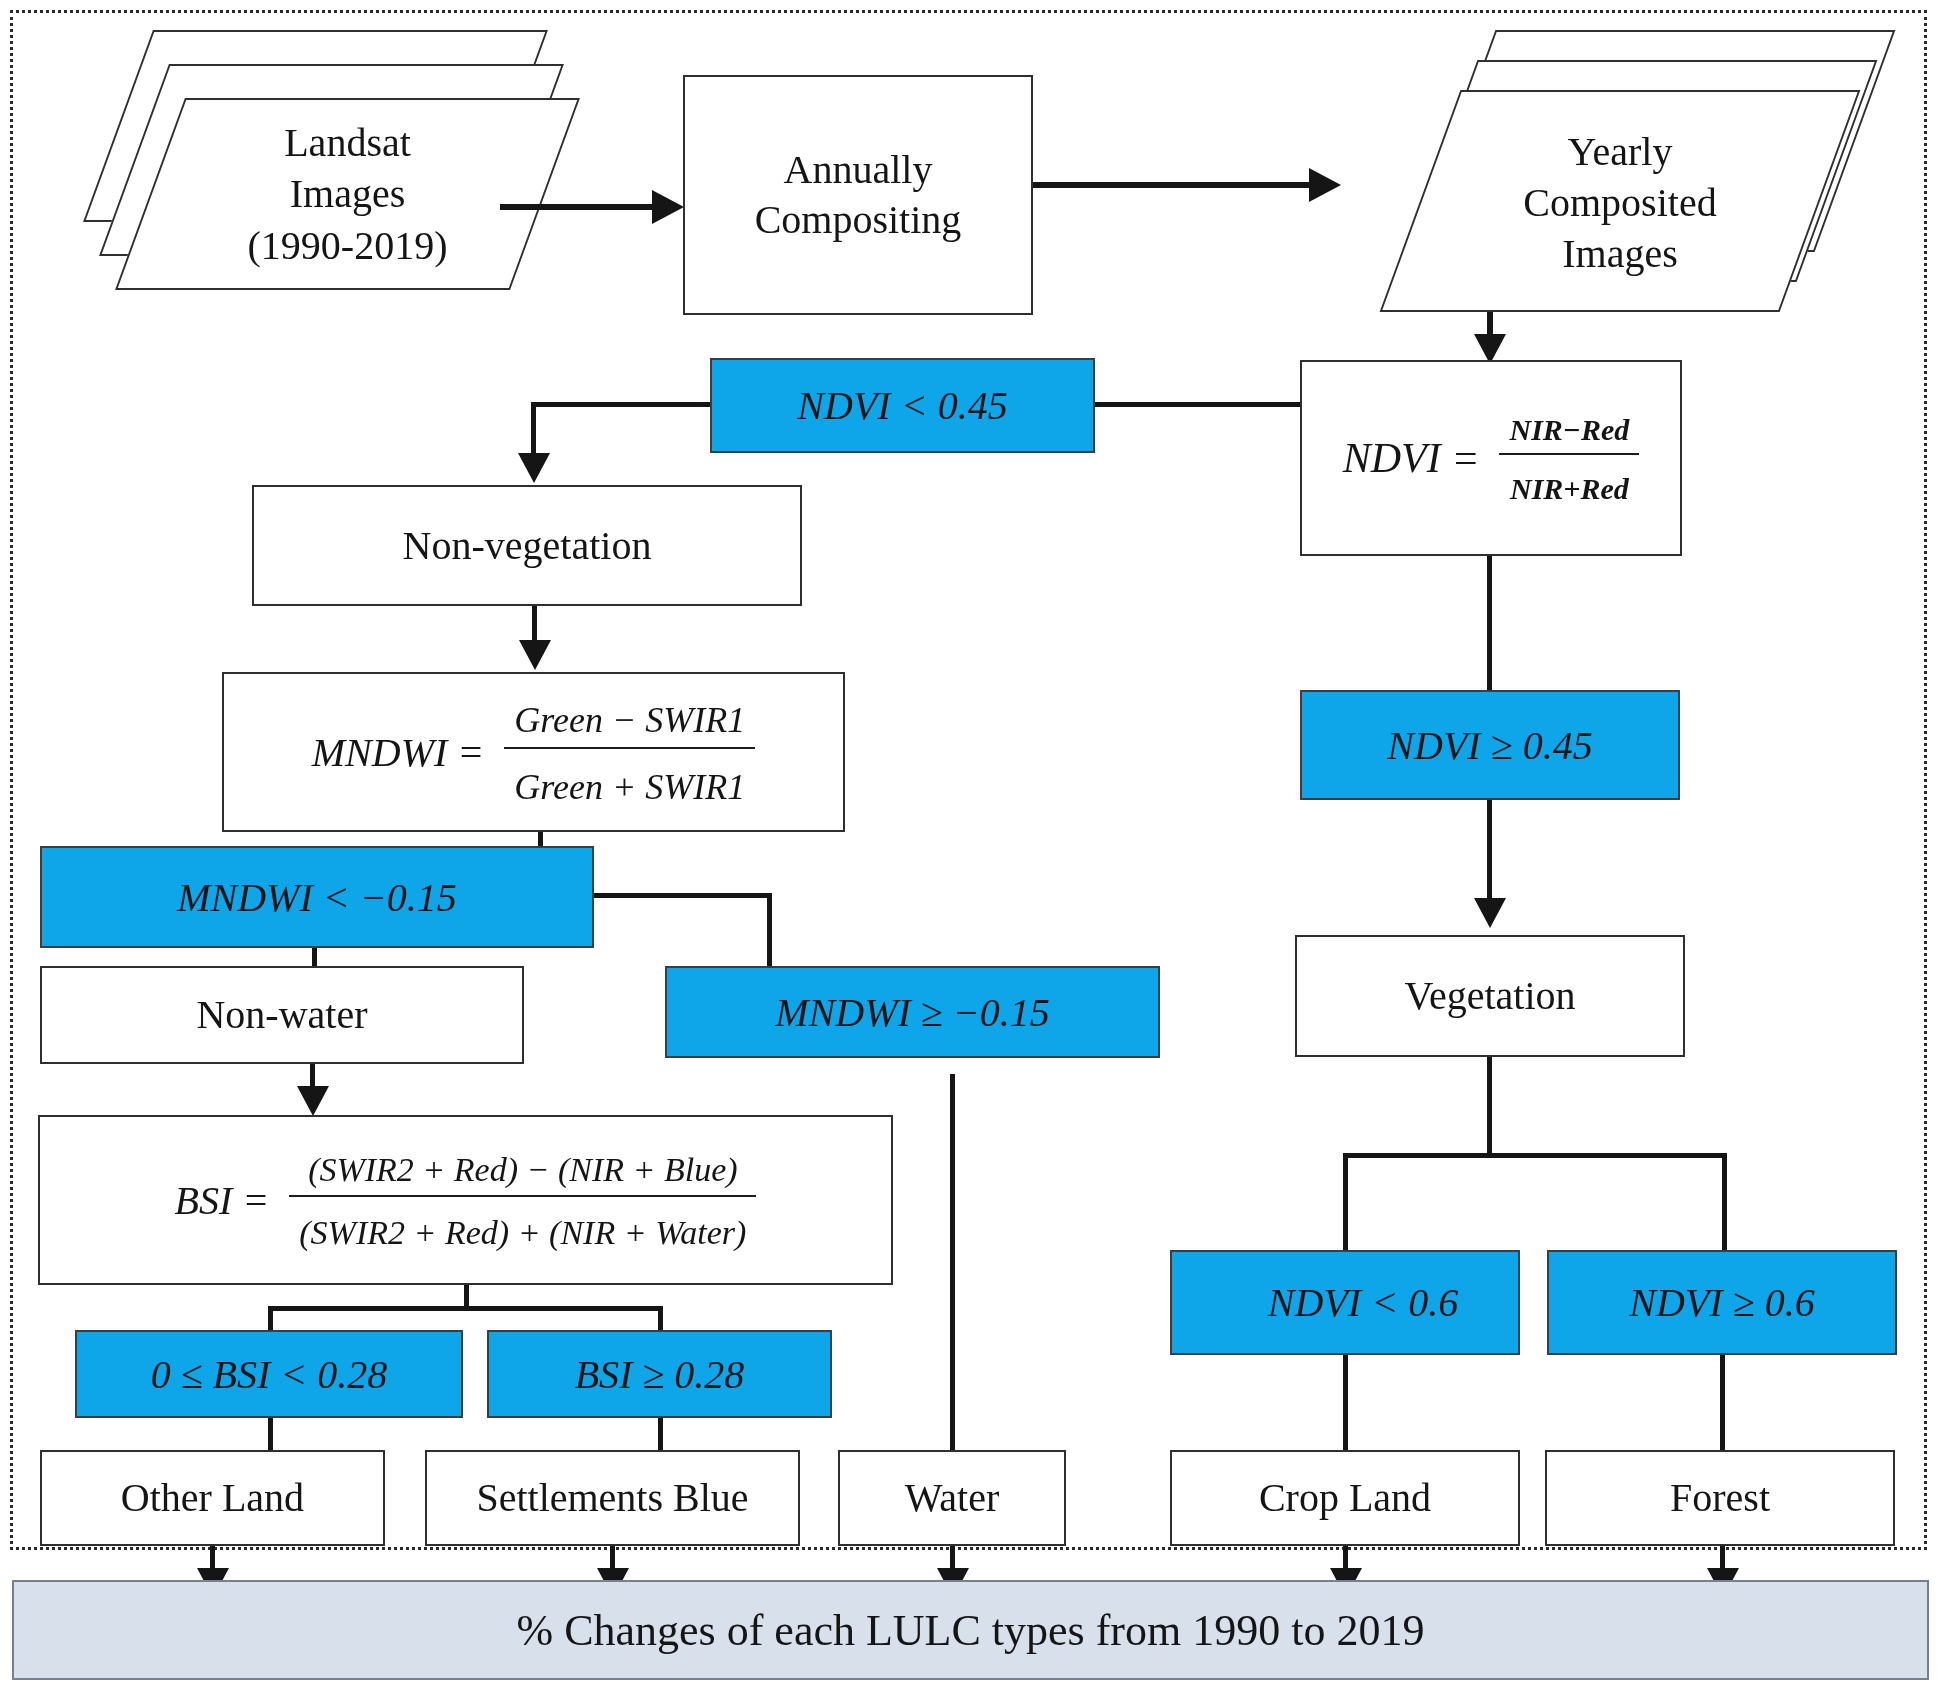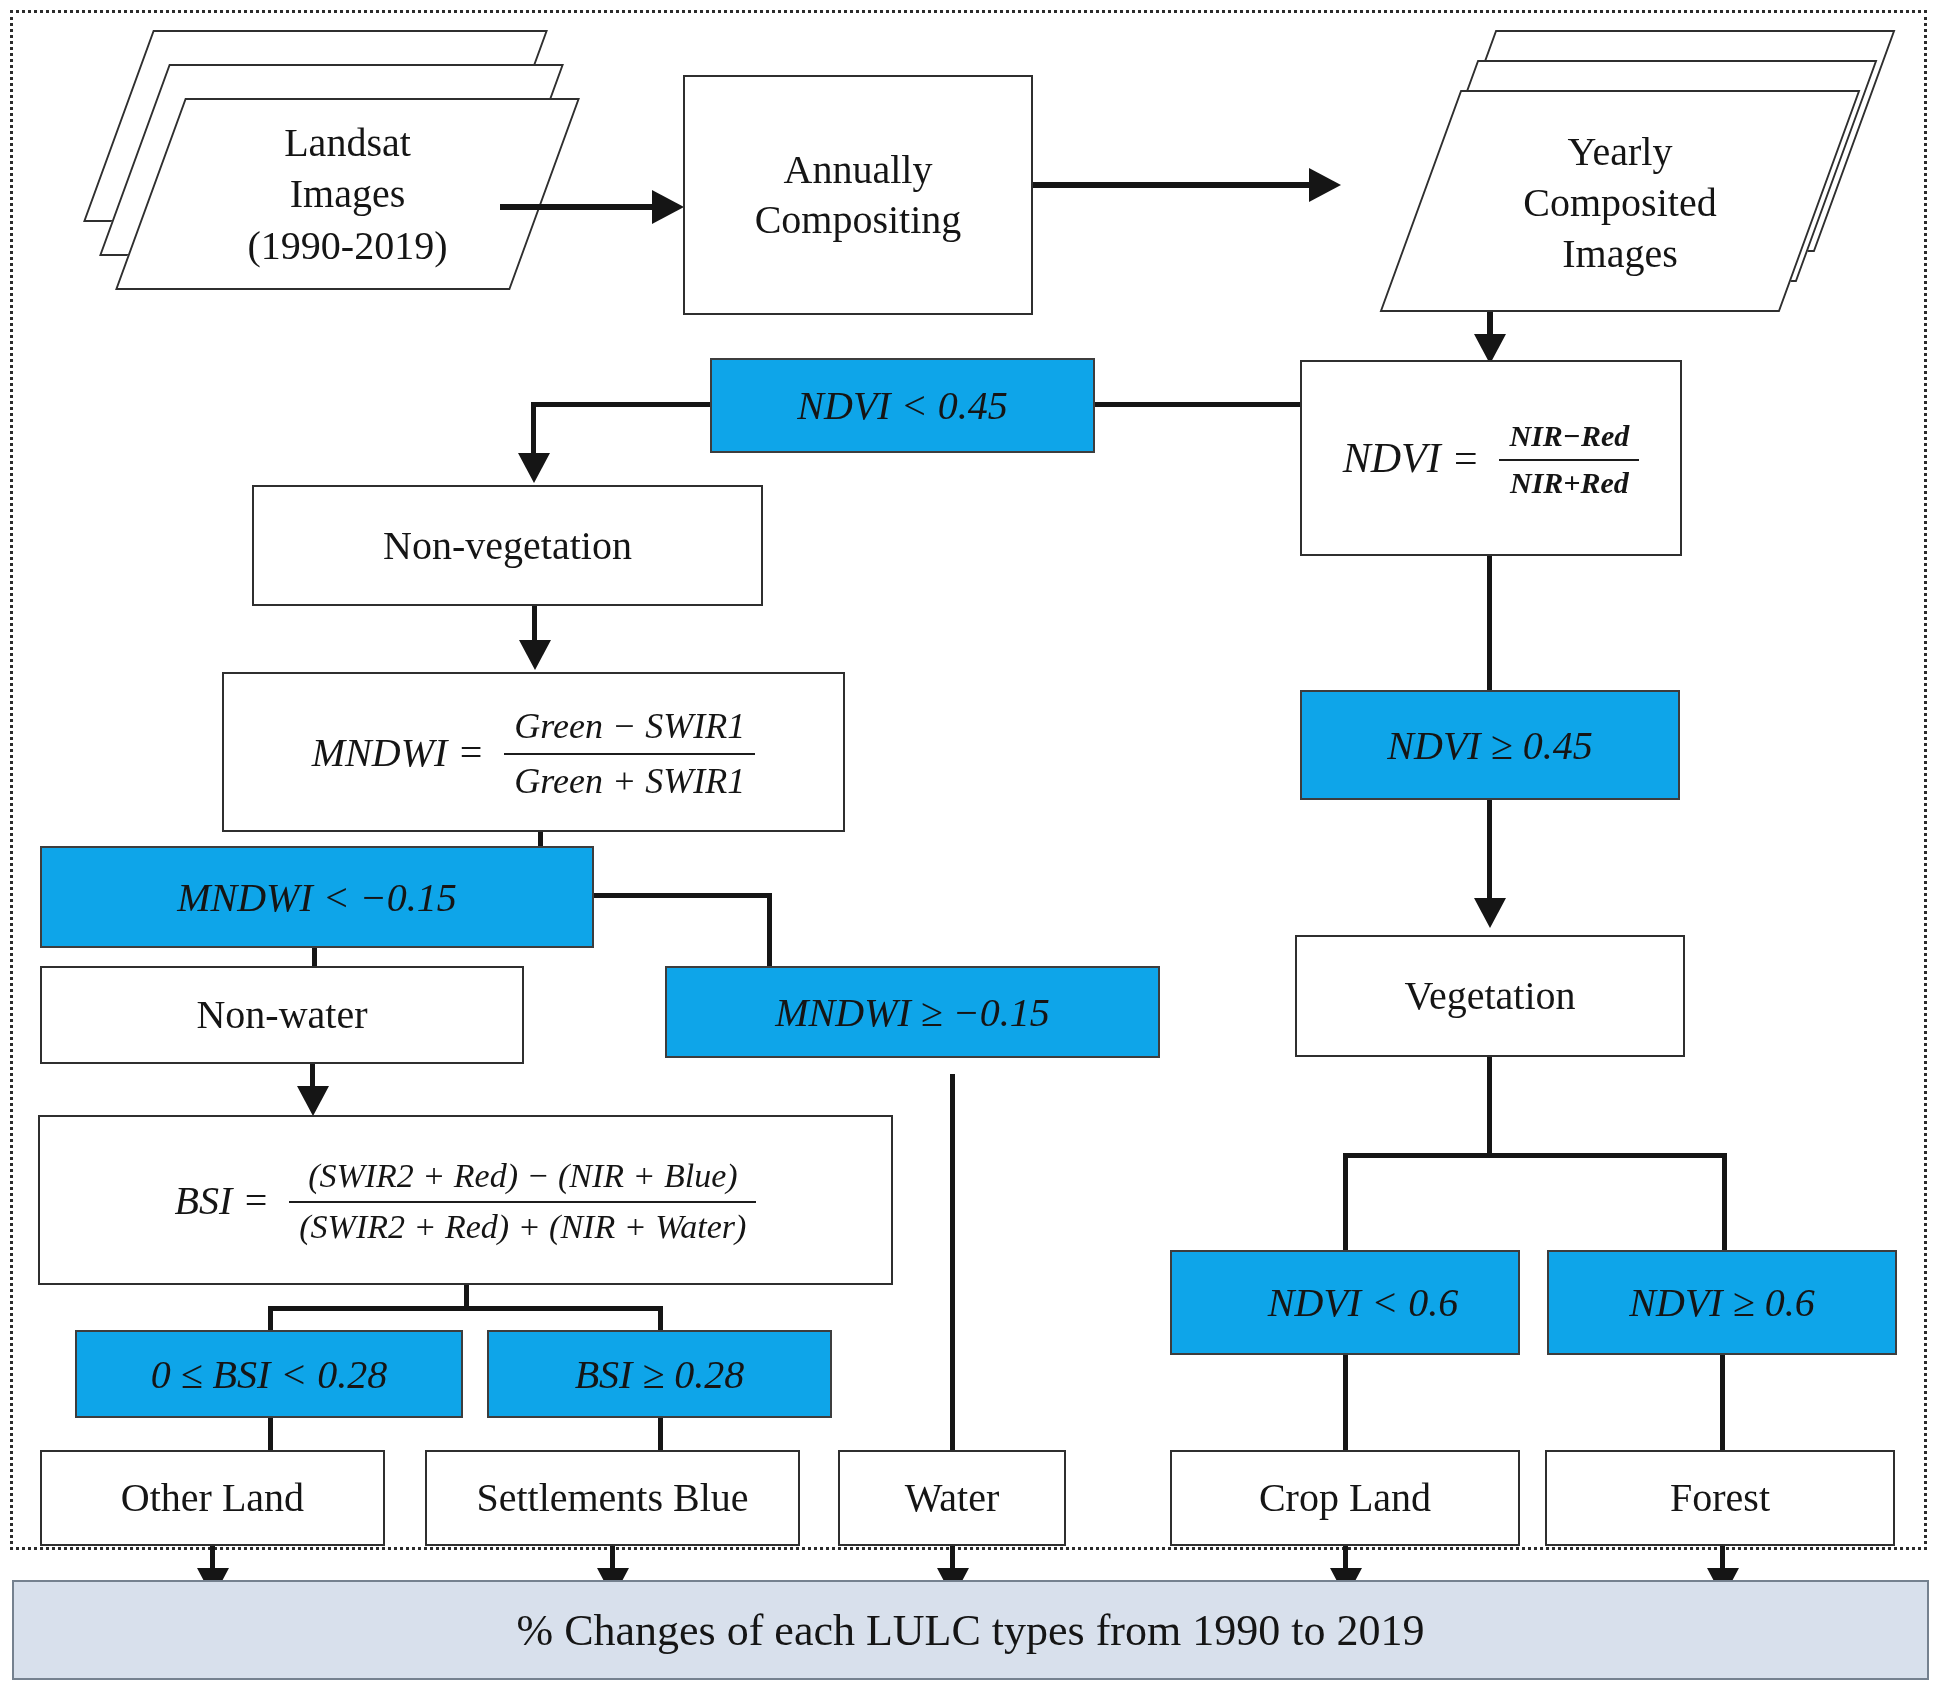--- a/index.html
+++ b/index.html
@@ -23,21 +23,21 @@
     font-size:40px;font-style:italic;
   }
   .fbox{
     position:absolute;box-sizing:border-box;background:#ffffff;border:2.5px solid #2f2f2f;
     display:flex;align-items:center;justify-content:center;text-align:center;
     font-style:italic;
   }
   .fbox .lhs{font-size:42px;margin-right:20px;white-space:nowrap;}
   .frac{display:inline-block;text-align:center;vertical-align:middle;font-weight:600;}
   .frac .num{display:block;border-bottom:2.5px solid #1c1c1c;padding:2px 10px 6px;white-space:nowrap;}
-  .frac .den{display:block;padding:5px 10px 0;white-space:nowrap;}
+  .frac .den{display:block;padding:17px 10px 0;white-space:nowrap;}
   
   .sheet{
     position:absolute;box-sizing:border-box;background:#ffffff;border:2.5px solid #2f2f2f;
     transform:skewX(-20deg);
   }
   .sheet-label{
     position:absolute;display:flex;flex-direction:column;align-items:center;justify-content:center;
     text-align:center;font-size:40px;line-height:1.28;
   }
   
@@ -105,21 +105,21 @@
   </div>
 
   <div class="hline" style="left:1095px;top:402px;width:205px;height:5px;"></div>
   <div class="cond" style="left:710px;top:358px;width:385px;height:95px;">
     <span>NDVI &lt; 0.45</span>
   </div>
   <div class="hline" style="left:533px;top:402px;width:177px;height:5px;"></div>
   <div class="vline" style="left:531px;top:402px;width:5px;height:53px;"></div>
   <div class="ah-down" style="left:518px;top:453px;"></div>
 
-  <div class="box" style="left:252px;top:485px;width:511px;height:121px;">
+  <div class="box" style="left:252px;top:485px;width:550px;height:121px;">
     <span>Non-vegetation</span>
   </div>
 
   <div class="vline" style="left:532px;top:606px;width:5px;height:36px;"></div>
   <div class="ah-down" style="left:519px;top:640px;"></div>
 
   <div class="fbox" style="left:222px;top:672px;width:623px;height:160px;">
     <span class="lhs" style="font-size:40px;">MNDWI =</span>
     <span class="frac" style="font-size:36px;font-weight:400;">
       <span class="num">Green − SWIR1</span>

